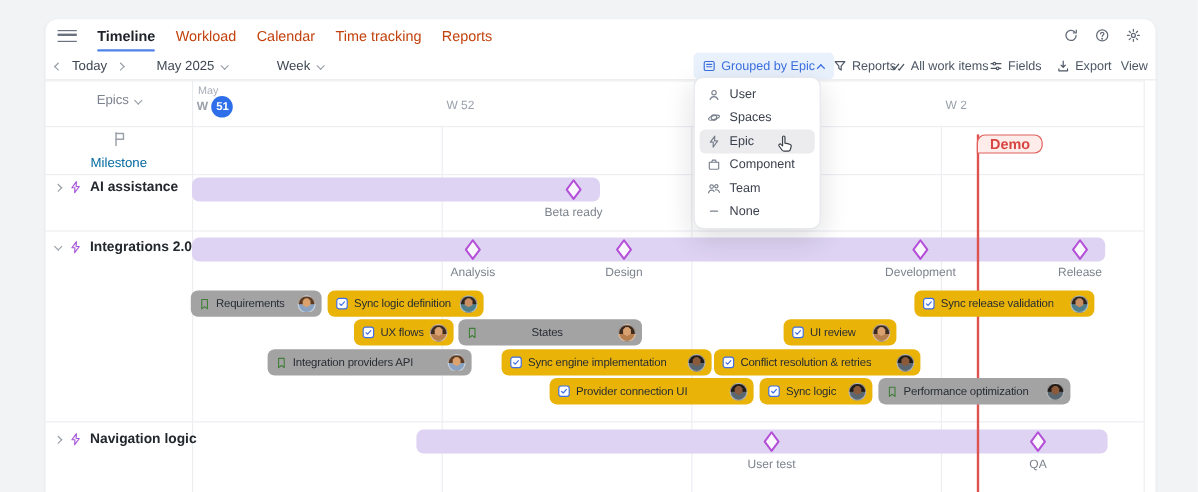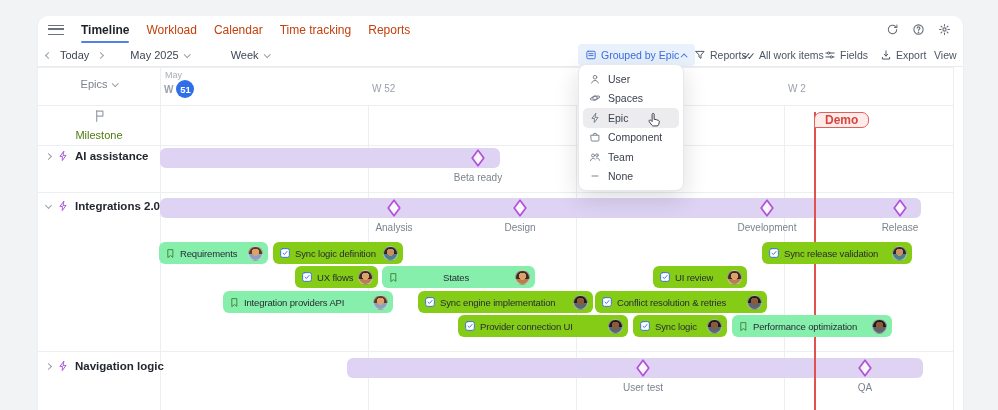--- a/index.html
+++ b/index.html
@@ -32,42 +32,42 @@
   .chev.blue { border-color:#3b6fe0; }
 
   
   .vline { position:absolute; width:1px; background:#edeef2; }
   .hline { position:absolute; left:38px; width:915px; height:1px; background:#edeef2; }
   .epics-hdr { position:absolute; left:38px; top:78px; width:122px; display:flex; justify-content:center; align-items:center; gap:5px; font-size:11px; color:#7a828e; cursor:pointer; }
   .month-lbl { position:absolute; font-size:9px; color:#a8aeb8; }
   .wk { position:absolute; font-size:10px; color:#9aa1ab; display:flex; align-items:center; gap:3px; }
   .wk b { font-weight:700; }
   .wk-badge { width:18px; height:18px; border-radius:50%; background:#2e6ee9; color:#fff; font-size:9.5px; font-weight:700; display:flex; align-items:center; justify-content:center; }
-  .milestone-cell { position:absolute; left:38px; top:108px; width:122px; text-align:center; color:#4d7c0f; }
+  .milestone-cell { position:absolute; left:38px; top:108px; width:122px; text-align:center; color:#0369a1; }
   .milestone-cell .lbl { font-size:11px; margin-top:2px; }
 
   
   .red-line { position:absolute; left:814px; top:112px; width:1.5px; height:298px; background:#e0524f; z-index:4; }
   .demo { position:absolute; left:814px; top:112px; height:16px; padding:0 10px; display:flex; align-items:center;
           background:#fdecea; border:1.5px solid #e2605c; border-radius:7px; border-bottom-left-radius:0;
           color:#d8443f; font-size:12px; font-weight:700; z-index:5; cursor:pointer; }
 
   
   .grp-label { position:absolute; display:flex; align-items:center; gap:6px; z-index:3; cursor:pointer; }
   .grp-label .name { font-size:11.5px; font-weight:600; color:#23272e; white-space:nowrap; }
   .epic-bar { position:absolute; height:20px; background:#ded3f2; border-radius:6px; z-index:2; cursor:pointer; }
   .dia { position:absolute; z-index:3; } 
   .dia-lbl { position:absolute; transform:translateX(-50%); font-size:10px; color:#7c838d; z-index:3; white-space:nowrap; }
 
   
   .task { position:absolute; height:22px; border-radius:6px; display:flex; align-items:center; gap:4px;
           padding:0 5px 0 6px; font-size:9.5px; letter-spacing:-0.15px; color:#272c33; z-index:5; cursor:pointer; overflow:hidden; }
   .task .tl { white-space:nowrap; overflow:hidden; min-width:0; font-weight:500; }
-  .task.green { background:#86efac; } .task.green .ico { color:#3e7d35; }
-  .task.blue  { background:#84cc16; } .task.blue .ico { color:#3f6fe3; }
+  .task.green { background:#a3a3a3; } .task.green .ico { color:#3e7d35; }
+  .task.blue  { background:#eab308; } .task.blue .ico { color:#3f6fe3; }
   .av { width:15px; height:15px; min-width:15px; border-radius:50%; margin-left:auto; border:1px solid rgba(255,255,255,.5); }
   .av0 { background:radial-gradient(circle at 50% 40%, #dca26e 0 34%, transparent 35%), linear-gradient(180deg,#5b3a24 0 52%,#8aa2c0 52%); }
   .av1 { background:radial-gradient(circle at 50% 40%, #c98e62 0 34%, transparent 35%), linear-gradient(180deg,#2e2620 0 52%,#4f7f8c 52%); }
   .av2 { background:radial-gradient(circle at 50% 40%, #d8a16f 0 34%, transparent 35%), linear-gradient(180deg,#3c2a1e 0 58%,#b77e4e 58%); }
   .av3 { background:radial-gradient(circle at 50% 40%, #8a5a3b 0 34%, transparent 35%), linear-gradient(180deg,#1f1a16 0 52%,#5b6770 52%); }
 
   
   .menu { position:absolute; left:578px; top:64px; width:106px; background:#fff; border:1px solid #e6e8ec;
           border-radius:8px; box-shadow:0 8px 24px rgba(20,24,40,.14); padding:4px; z-index:9; }
   .menu-item { height:19.5px; display:flex; align-items:center; gap:7px; padding:0 6px; border-radius:5px;

